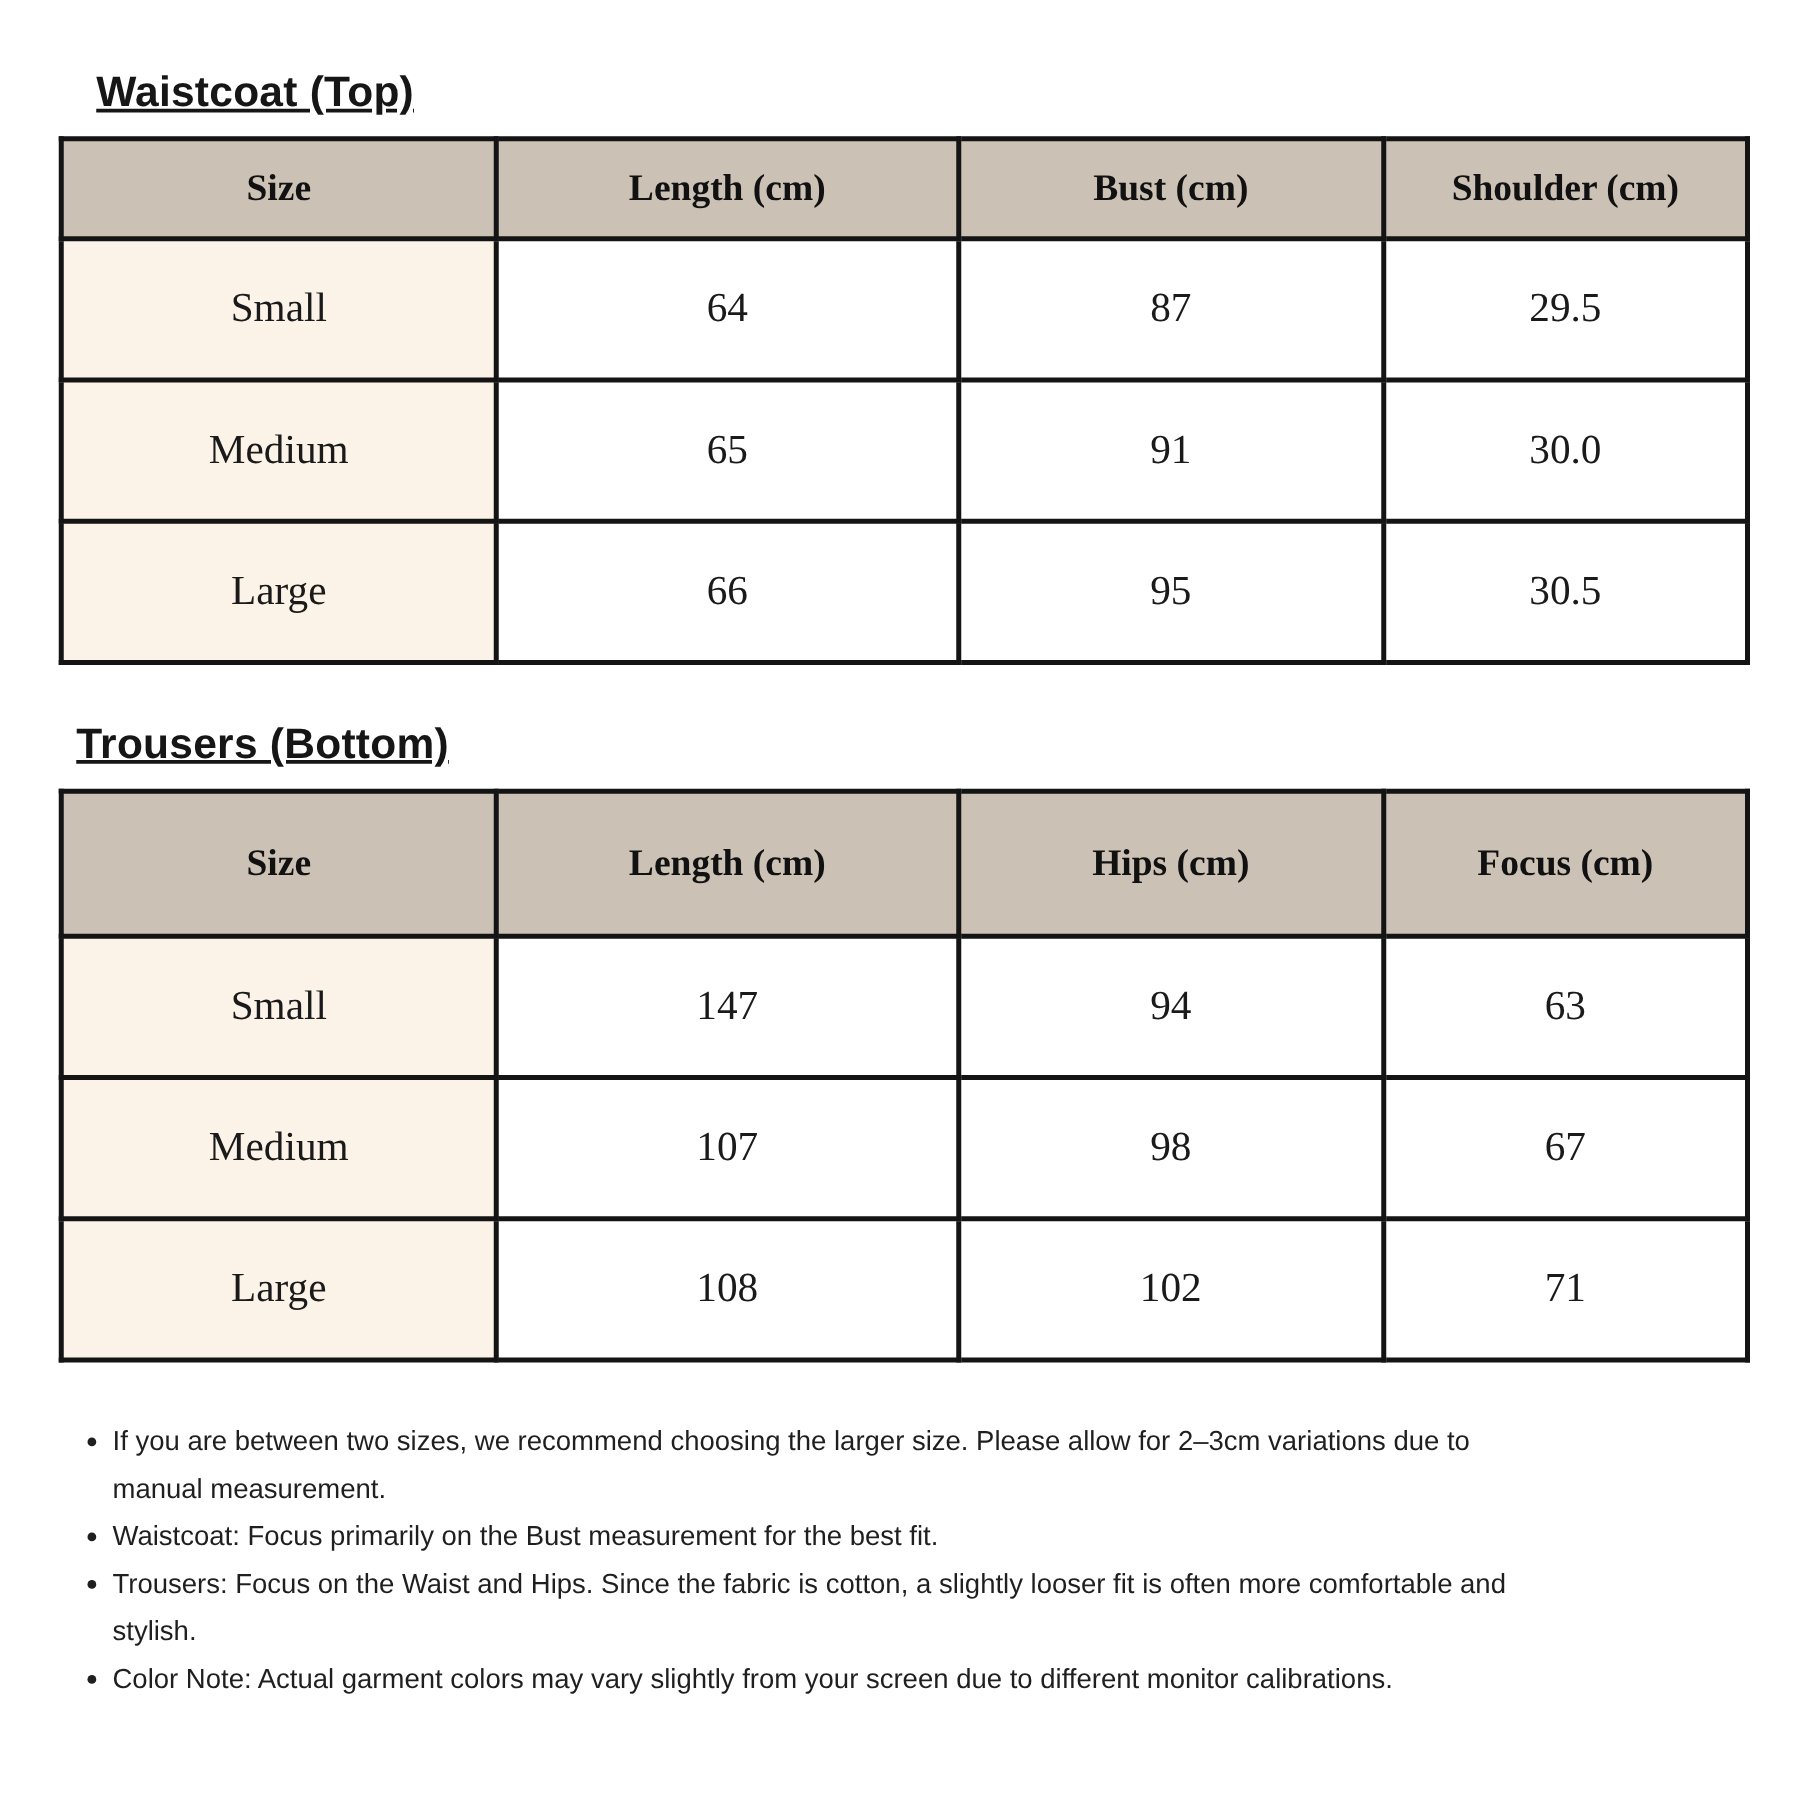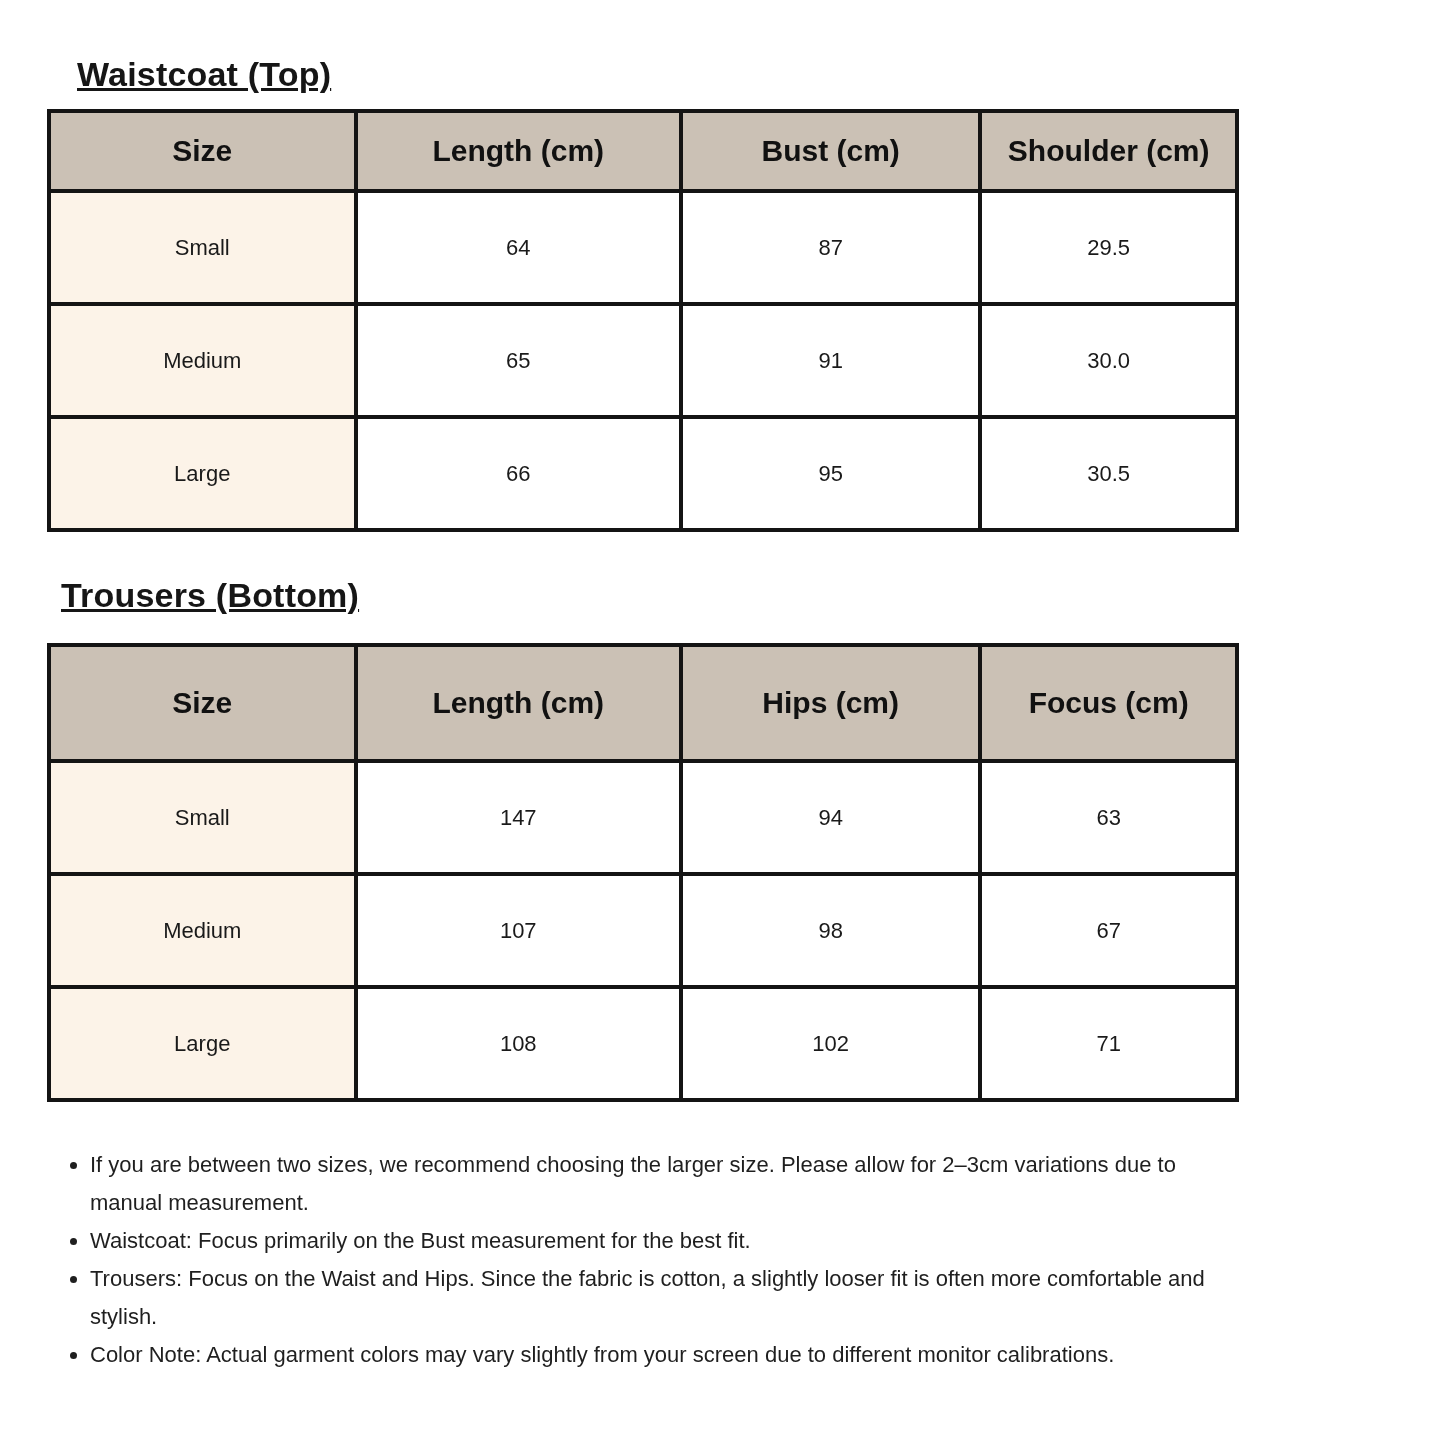--- a/index.html
+++ b/index.html
@@ -24,26 +24,27 @@
   }
   .section-title{
     font-size:34px;
     font-weight:700;
     color:#161616;
     letter-spacing:0.2px;
     margin:0 0 15px 30px;
     text-decoration:underline;
   }
   .section-title.trousers-title{
-    margin:44px 0 28px 14px;
+    margin:44px 0 16px 14px;
   }
   table{
     border-collapse:collapse;
     table-layout:fixed;
-    width:1192px;
+    width:1353px;
+    font-family:Liberation Serif, serif;
   }
   col.c1{ width:25.8%; }
   col.c2{ width:27.4%; }
   col.c3{ width:25.2%; }
   col.c4{ width:21.6%; }
   th,td{
     border:4px solid var(--border-color);
     text-align:center;
     vertical-align:middle;
     padding:0;
@@ -51,21 +52,21 @@
   th{
     background:var(--header-bg);
     font-size:30px;
     font-weight:700;
     color:#111111;
   }
   table.waistcoat th{ height:80px; }
   table.trousers th{ height:116px; }
   td{
     background:#ffffff;
-    font-size:22px;
+    font-size:33px;
     font-weight:400;
     height:113px;
   }
   td.size-cell{
     background:var(--size-col-bg);
   }
   ul.notes{
     width:1205px;
     margin:44px 0 0 0;
     padding:0 0 0 43px;

